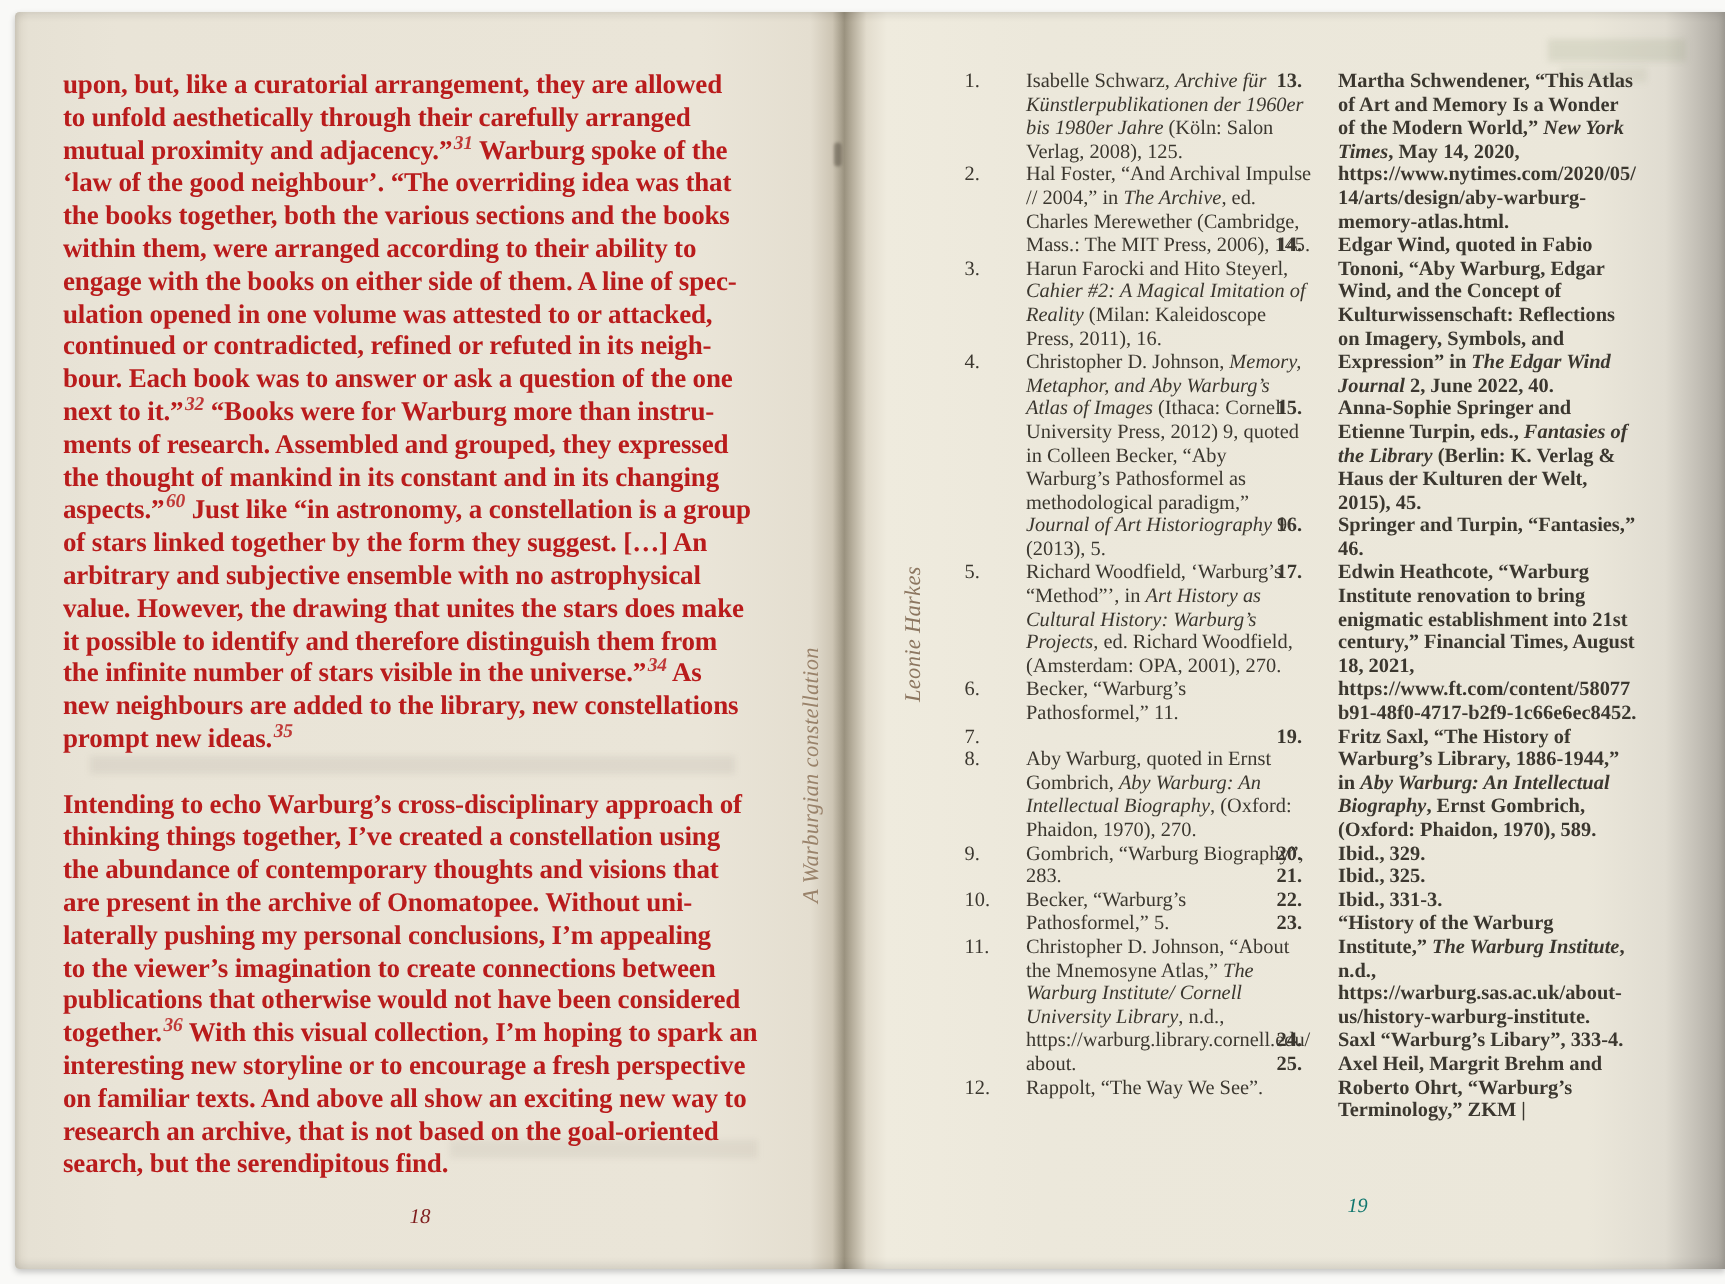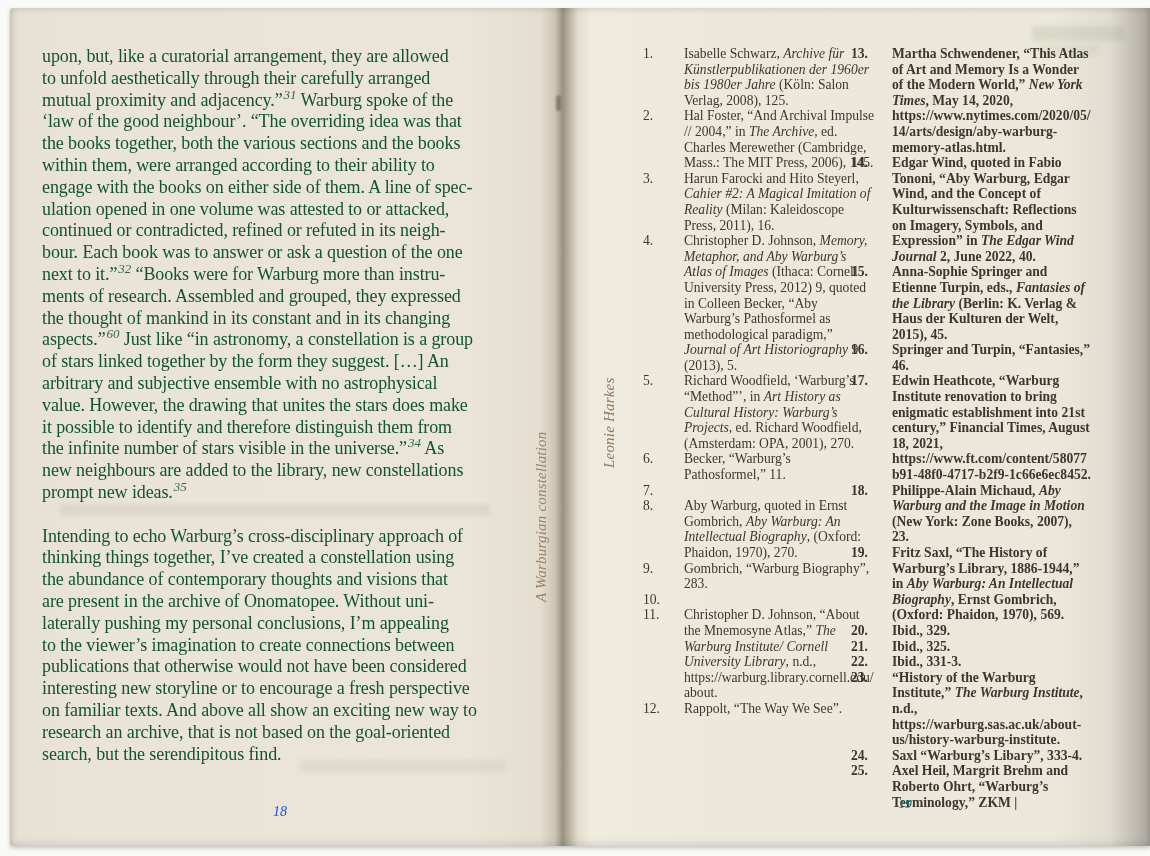--- a/index.html
+++ b/index.html
@@ -17,22 +17,23 @@
       #e4ded0 46.5%, #cdc5b4 47.8%, #9a927f 48.5%, #b8b09e 49.0%,
       #e2dccd 49.8%, #efebde 51%, #ece8db 60%, #ebe7da 92%,
       #e0dcd1 96.5%, #c2beb5 98.5%, #aaa69e 100%);
     box-shadow:0 2px 4px rgba(0,0,0,0.22),
       inset 0 3px 5px rgba(0,0,0,0.07),
       inset 0 -3px 6px rgba(0,0,0,0.10);
   }
   
   #left-text{
     position:absolute;left:42px;top:46px;width:505px;
-    font-size:18px;line-height:21.8px;color:#14532d;
+    font-size:18px;line-height:21.8px;color:#b91c1c;
     letter-spacing:-0.1px;
+    font-weight:bold;
   }
   .para + .para{margin-top:21.8px;}
   .tline{white-space:nowrap;height:21.8px;}
   .it{font-style:italic;text-align:right;}
   .sup{font-size:13px;font-style:italic;vertical-align:super;line-height:0;margin-left:1px;opacity:.85;}
   
   .vtext{
     position:absolute;transform-origin:0 0;transform:rotate(-90deg);
     white-space:nowrap;font-style:italic;letter-spacing:.2px;
   }
@@ -43,21 +44,21 @@
     position:absolute;top:46px;
     font-size:13.6px;line-height:15.6px;color:#3b372f;
   }
   #notes-col1{left:643px;width:233px;}
   #notes-col2{left:851px;width:241px;font-weight:bold;}
   .note{display:flex;}
   .nnum{flex:0 0 41px;width:41px;}
   .nbody{flex:1;overflow-wrap:break-word;word-break:break-word;}
   
   .pagenum{position:absolute;width:100px;text-align:center;font-style:italic;}
-  #pagenum-left{left:230px;top:804px;font-size:14px;color:#1d4ed8;}
+  #pagenum-left{left:230px;top:804px;font-size:14px;color:#7f1d1d;}
   #pagenum-right{left:855px;top:796px;font-size:13.5px;color:#0f766e;}
   
   .smudge{position:absolute;filter:blur(2px);}
   #smudge-1{left:1032px;top:26px;width:92px;height:15px;background:rgba(140,150,115,0.18);}
   #smudge-2{left:1040px;top:45px;width:58px;height:10px;background:rgba(140,150,115,0.12);}
   #smudge-3{left:60px;top:504px;width:430px;height:12px;background:rgba(120,112,95,0.10);}
   #smudge-4{left:300px;top:760px;width:205px;height:12px;background:rgba(120,112,95,0.09);}
   #gutter-fleck{
     position:absolute;left:556px;top:95px;width:5px;height:16px;
     background:rgba(70,64,52,0.45);border-radius:3px;filter:blur(1px);
@@ -101,20 +102,21 @@
           <div class="tline"><span>prompt new ideas.</span><span class="sup">35</span></div>
         </div>
         <div class="para">
           <div class="tline"><span>Intending to echo Warburg’s cross-disciplinary approach of</span></div>
           <div class="tline"><span>thinking things together, I’ve created a constellation using</span></div>
           <div class="tline"><span>the abundance of contemporary thoughts and visions that</span></div>
           <div class="tline"><span>are present in the archive of Onomatopee. Without uni-</span></div>
           <div class="tline"><span>laterally pushing my personal conclusions, I’m appealing</span></div>
           <div class="tline"><span>to the viewer’s imagination to create connections between</span></div>
           <div class="tline"><span>publications that otherwise would not have been considered</span></div>
+          <div class="tline"><span>together.</span><span class="sup">36</span><span> With this visual collection, I’m hoping to spark an</span></div>
           <div class="tline"><span>interesting new storyline or to encourage a fresh perspective</span></div>
           <div class="tline"><span>on familiar texts. And above all show an exciting new way to</span></div>
           <div class="tline"><span>research an archive, that is not based on the goal-oriented</span></div>
           <div class="tline"><span>search, but the serendipitous find.</span></div>
         </div>
       </div>
     <div class="vtext" id="caption-left">A Warburgian constellation</div>
     <div class="pagenum" id="pagenum-left">18</div>
   </div>
 
@@ -151,20 +153,21 @@
         <div class="note">
           <span class="nnum">8.</span>
           <span class="nbody"><span>Aby Warburg, quoted in Ernst Gombrich, </span><span class="it">Aby Warburg: An Intellectual Biography</span><span>, (Oxford: Phaidon, 1970), 270.</span></span>
         </div>
         <div class="note">
           <span class="nnum">9.</span>
           <span class="nbody"><span>Gombrich, “Warburg Biography”, 283.</span></span>
         </div>
         <div class="note">
           <span class="nnum">10.</span>
+          <span class="nbody"><span>Becker, “Warburg’s Pathosformel,” 5.</span></span>
         </div>
         <div class="note">
           <span class="nnum">11.</span>
           <span class="nbody"><span>Christopher D. Johnson, “About the Mnemosyne Atlas,” </span><span class="it">The Warburg Institute/ Cornell University Library</span><span>, n.d., https://warburg.library.cornell.edu/about.</span></span>
         </div>
         <div class="note">
           <span class="nnum">12.</span>
           <span class="nbody"><span>Rappolt, “The Way We See”.</span></span>
         </div>
       </div>
@@ -183,26 +186,22 @@
         </div>
         <div class="note">
           <span class="nnum">16.</span>
           <span class="nbody"><span>Springer and Turpin, “Fantasies,” 46.</span></span>
         </div>
         <div class="note">
           <span class="nnum">17.</span>
           <span class="nbody"><span>Edwin Heathcote, “Warburg Institute renovation to bring enigmatic establishment into 21st century,” Financial Times, August 18, 2021, https://www.ft.com/content/58077b91-48f0-4717-b2f9-1c66e6ec8452.</span></span>
         </div>
         <div class="note">
-          <span class="nnum">18.</span>
-          <span class="nbody"><span>Philippe-Alain Michaud, </span><span class="it">Aby Warburg and the Image in Motion</span><span> (New York: Zone Books, 2007), 23.</span></span>
-        </div>
-        <div class="note">
           <span class="nnum">19.</span>
-          <span class="nbody"><span>Fritz Saxl, “The History of Warburg’s Library, 1886-1944,” in </span><span class="it">Aby Warburg: An Intellectual Biography</span><span>, Ernst Gombrich, (Oxford: Phaidon, 1970), 569.</span></span>
+          <span class="nbody"><span>Fritz Saxl, “The History of Warburg’s Library, 1886-1944,” in </span><span class="it">Aby Warburg: An Intellectual Biography</span><span>, Ernst Gombrich, (Oxford: Phaidon, 1970), 589.</span></span>
         </div>
         <div class="note">
           <span class="nnum">20.</span>
           <span class="nbody"><span>Ibid., 329.</span></span>
         </div>
         <div class="note">
           <span class="nnum">21.</span>
           <span class="nbody"><span>Ibid., 325.</span></span>
         </div>
         <div class="note">

